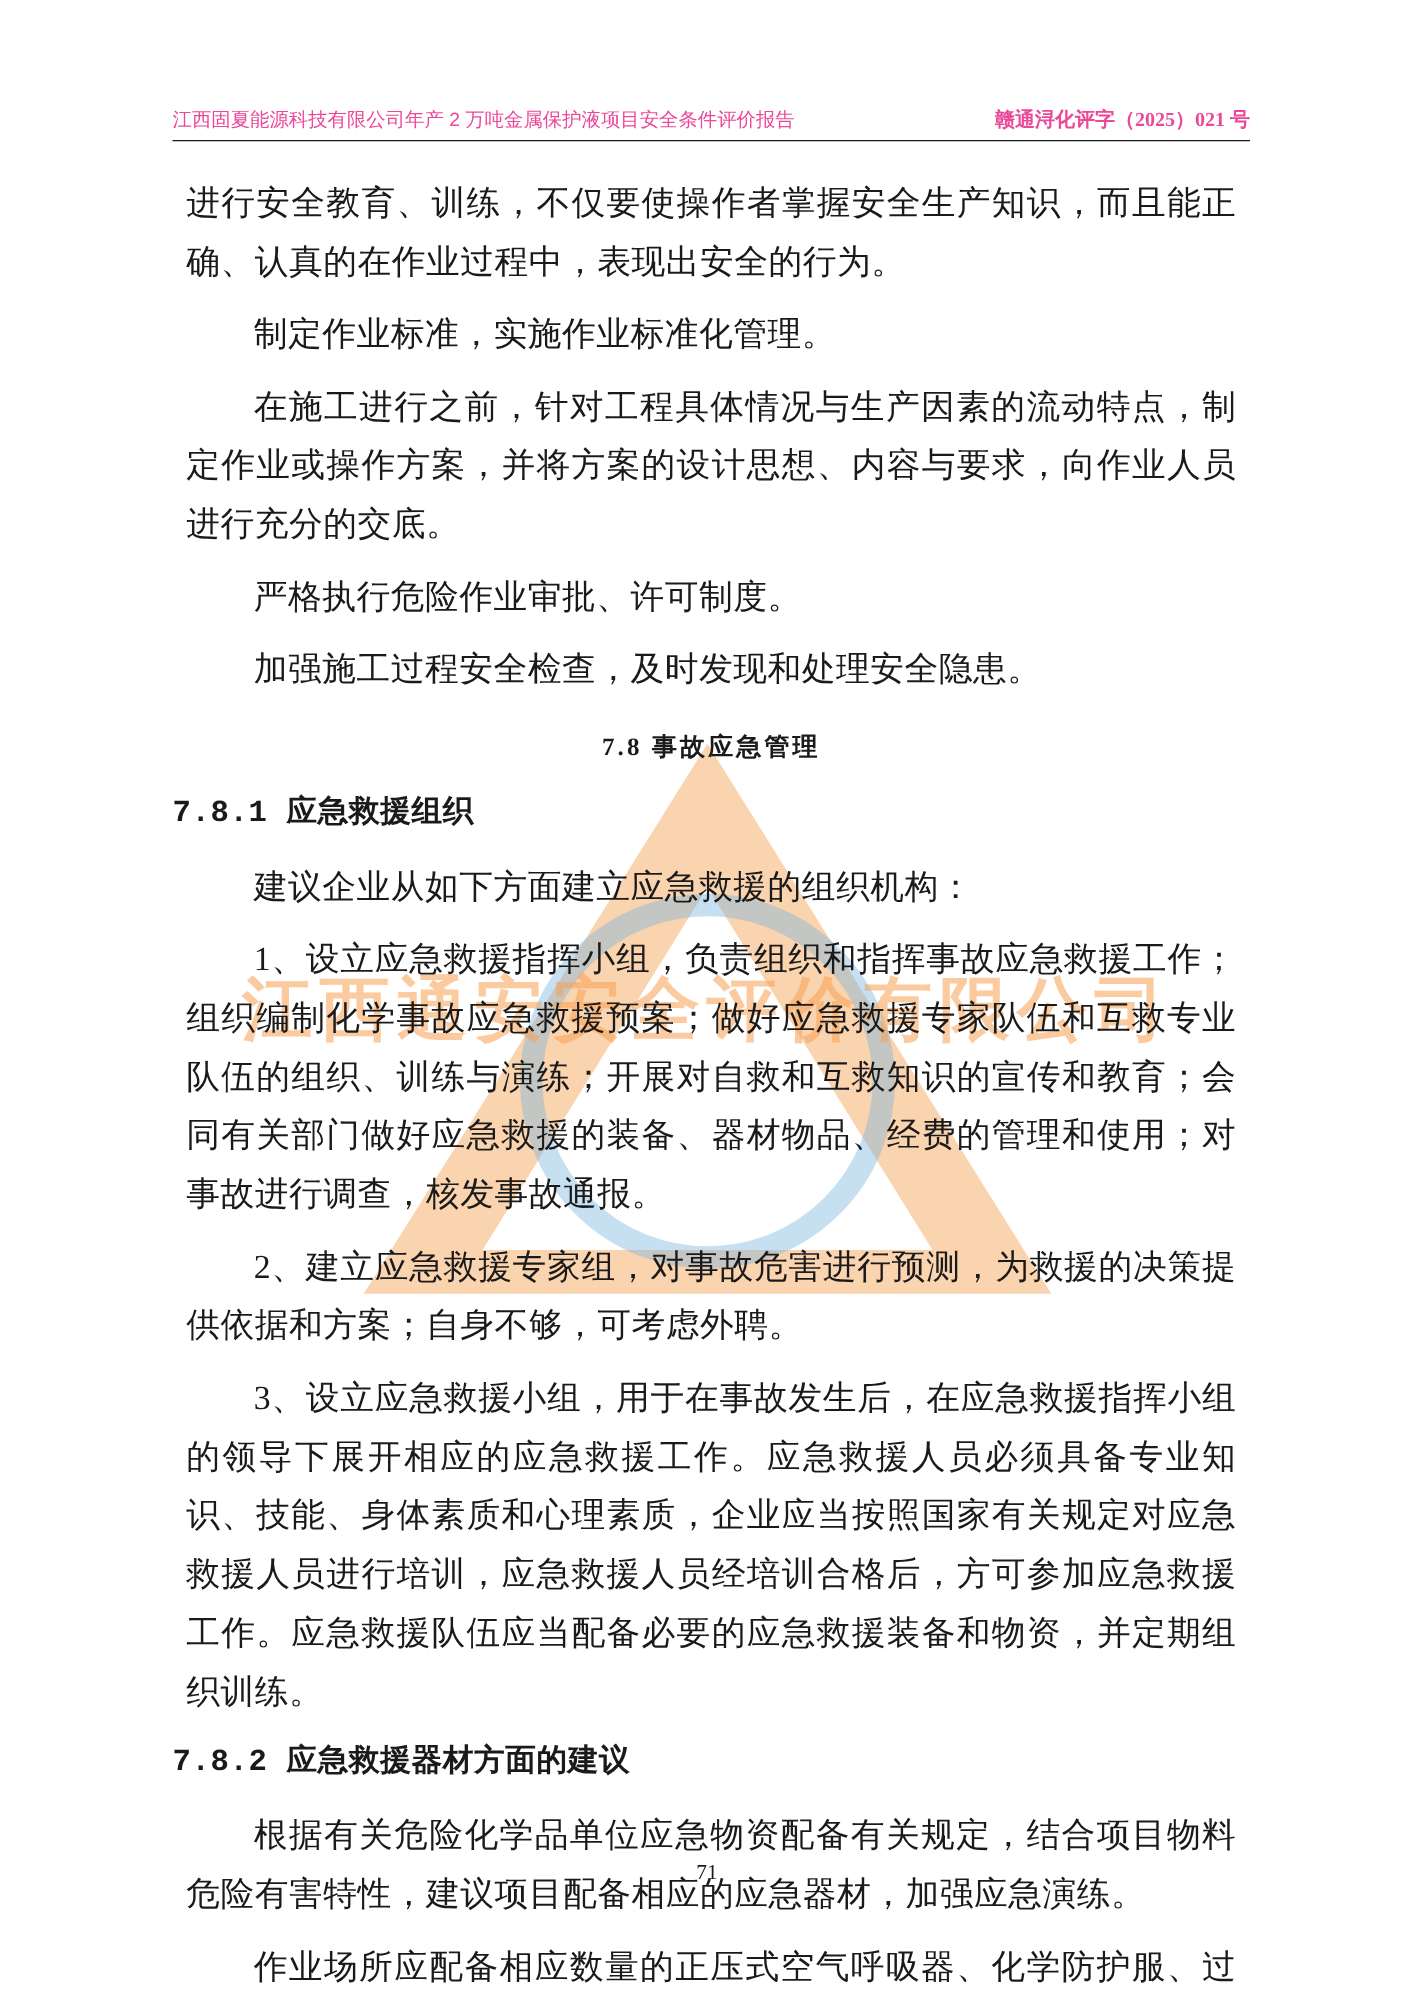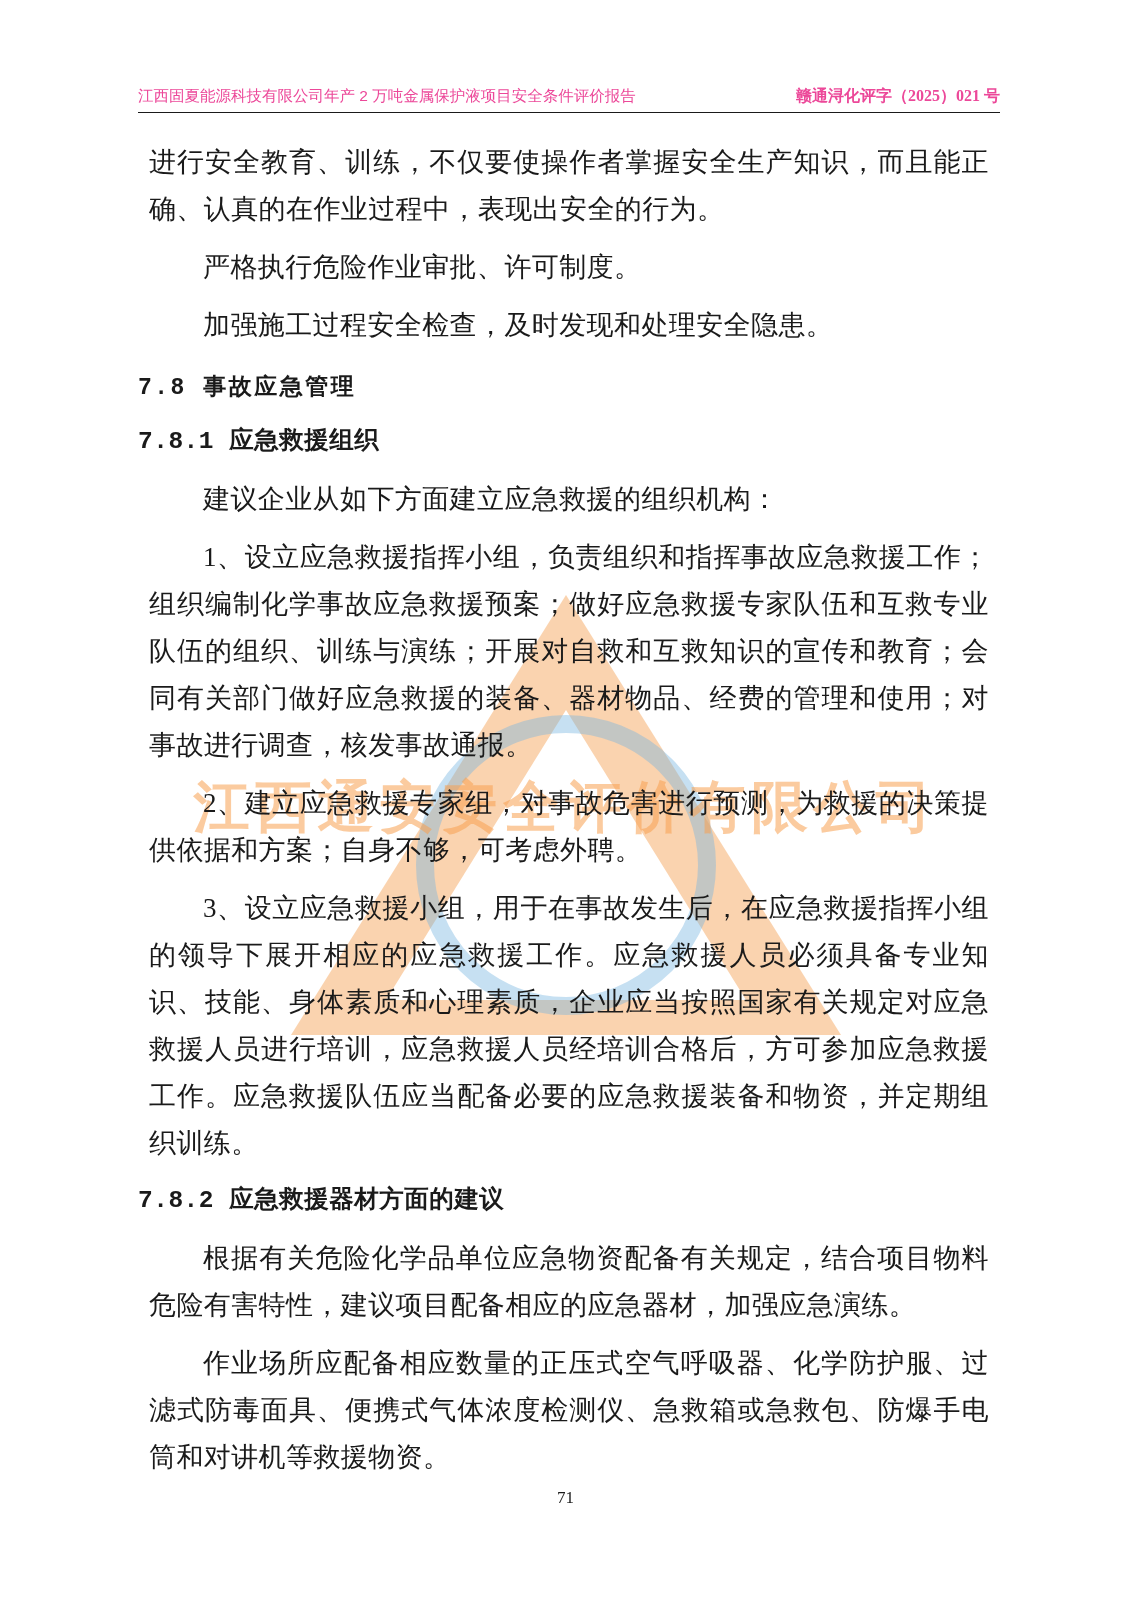--- a/index.html
+++ b/index.html
@@ -119,25 +119,26 @@
     font-size: 27px;
     line-height: 47px;
     text-align: justify;
     text-justify: inter-ideograph;
     letter-spacing: 0.4px;
   }
   p.indent { text-indent: 2em; }
 
   h2.h-sec {
     margin: 16px 0 4px 0;
-    font-size: 23px;
+    font-size: 20px;
     font-weight: 700;
     letter-spacing: 2.5px;
-    font-family: Liberation Mono, monospace;
+    font-family: Liberation Serif, serif;
     line-height: 46px;
+    text-align: center;
   }
   h3.h-sub {
     margin: 8px 0 0 0;
     font-size: 24.5px;
     font-weight: 700;
     letter-spacing: 0.5px;
     font-family: Liberation Mono, monospace;
     line-height: 46px;
   }
 
@@ -169,20 +170,22 @@
   <div class="content">
 
     <div class="header">
       <span class="header-left">江西固夏能源科技有限公司年产 2 万吨金属保护液项目安全条件评价报告</span>
       <span class="header-right">赣通浔化评字（2025）021 号</span>
     </div>
 
     <div class="body">
 
       <p>进行安全教育、训练，不仅要使操作者掌握安全生产知识，而且能正确、认真的在作业过程中，表现出安全的行为。</p>
+      <p class="indent">制定作业标准，实施作业标准化管理。</p>
+      <p class="indent">在施工进行之前，针对工程具体情况与生产因素的流动特点，制定作业或操作方案，并将方案的设计思想、内容与要求，向作业人员进行充分的交底。</p>
       <p class="indent">严格执行危险作业审批、许可制度。</p>
       <p class="indent">加强施工过程安全检查，及时发现和处理安全隐患。</p>
 
       <h2 class="h-sec">7.8 事故应急管理</h2>
       <h3 class="h-sub">7.8.1 应急救援组织</h3>
 
       <p class="indent">建议企业从如下方面建立应急救援的组织机构：</p>
       <p class="indent">1、设立应急救援指挥小组，负责组织和指挥事故应急救援工作；组织编制化学事故应急救援预案；做好应急救援专家队伍和互救专业队伍的组织、训练与演练；开展对自救和互救知识的宣传和教育；会同有关部门做好应急救援的装备、器材物品、经费的管理和使用；对事故进行调查，核发事故通报。</p>
       <p class="indent">2、建立应急救援专家组，对事故危害进行预测，为救援的决策提供依据和方案；自身不够，可考虑外聘。</p>
       <p class="indent">3、设立应急救援小组，用于在事故发生后，在应急救援指挥小组的领导下展开相应的应急救援工作。应急救援人员必须具备专业知识、技能、身体素质和心理素质，企业应当按照国家有关规定对应急救援人员进行培训，应急救援人员经培训合格后，方可参加应急救援工作。应急救援队伍应当配备必要的应急救援装备和物资，并定期组织训练。</p>

